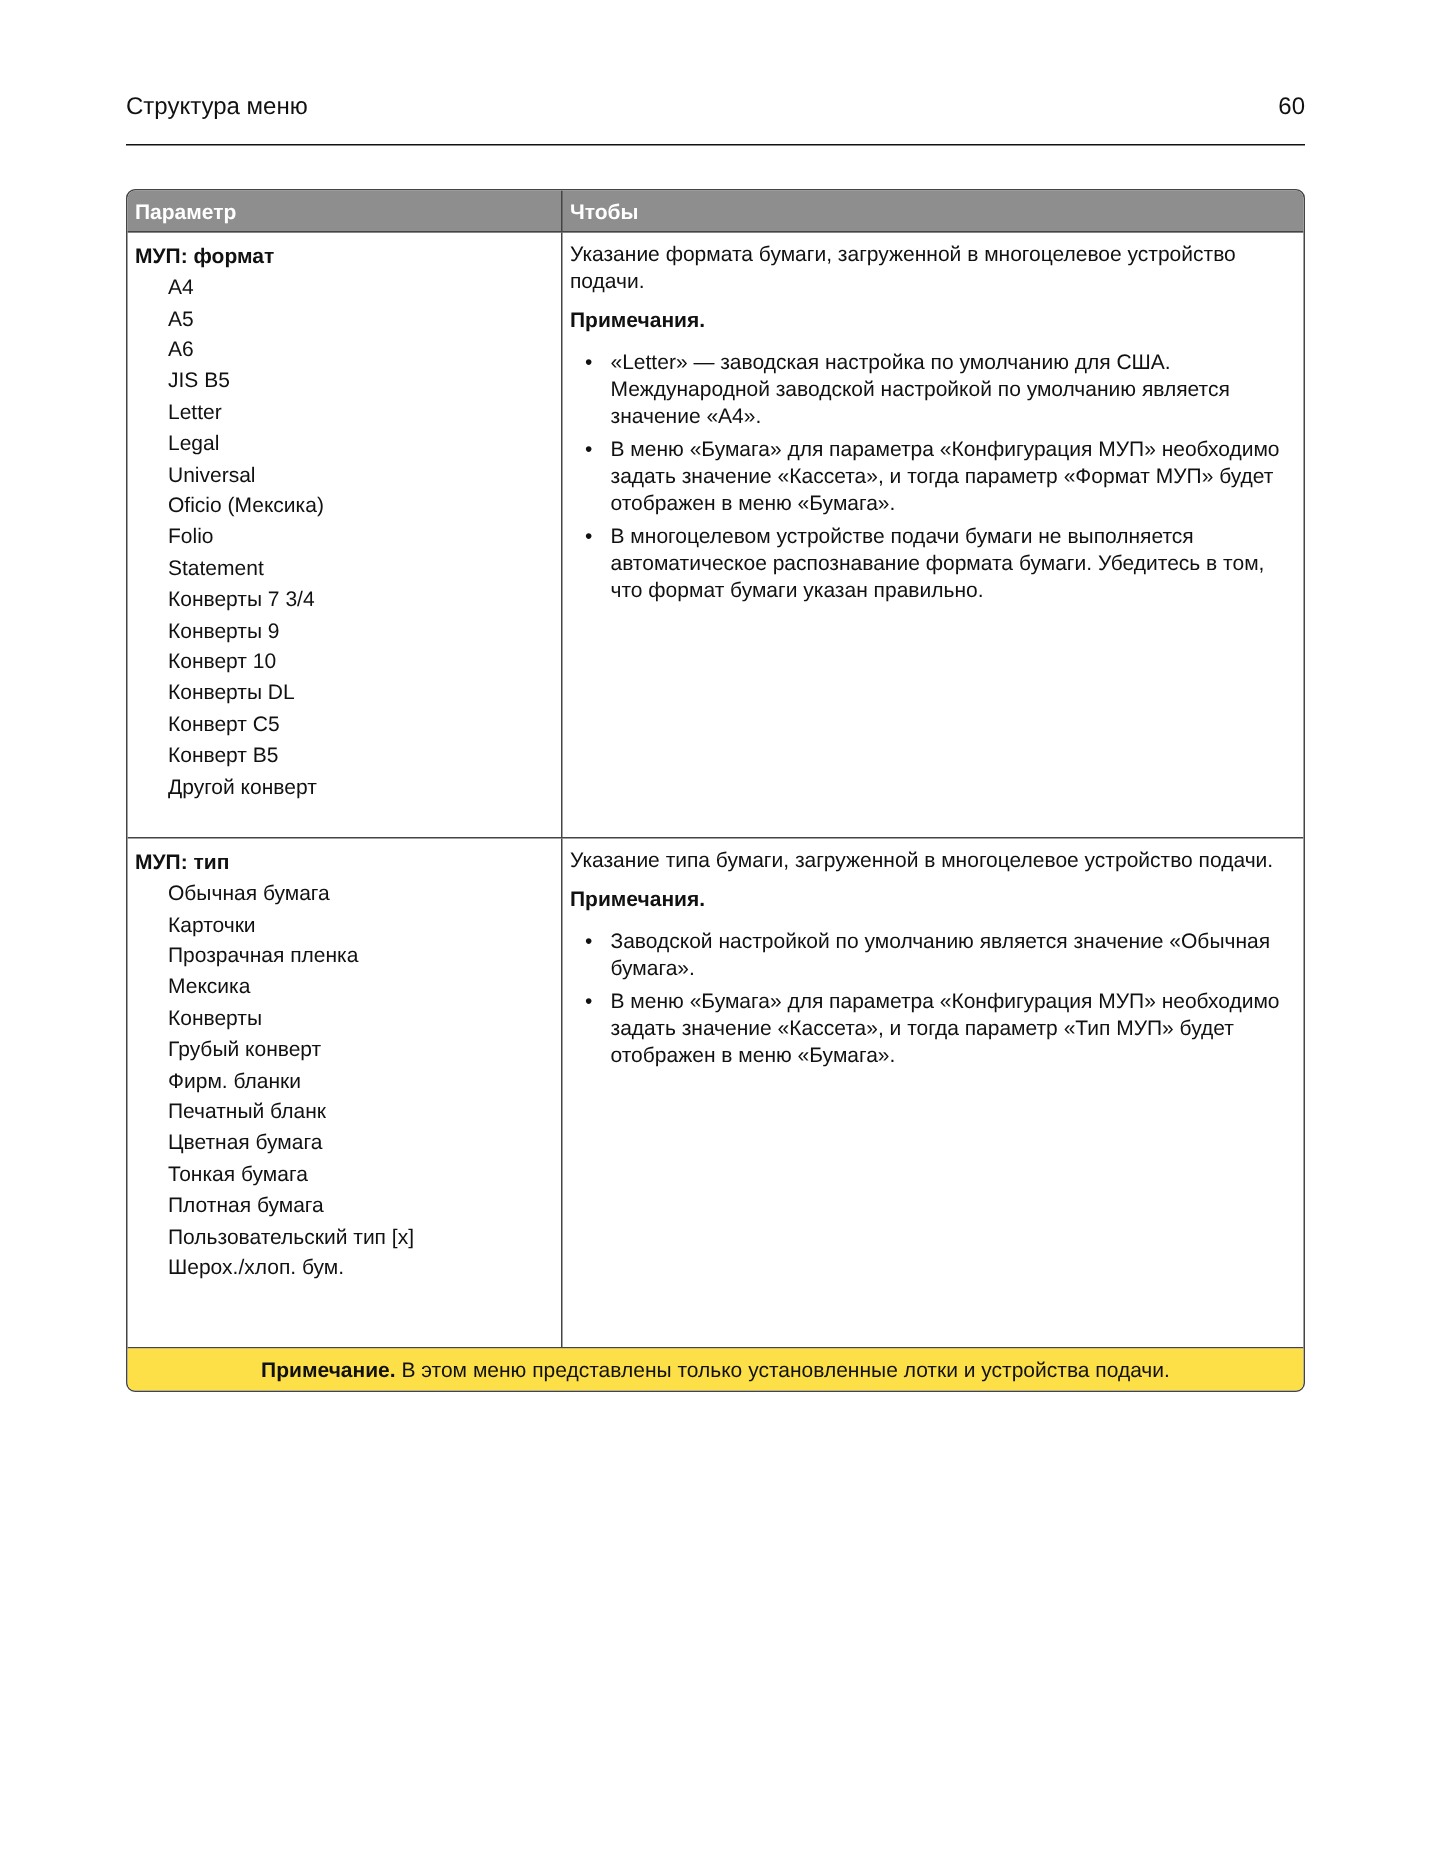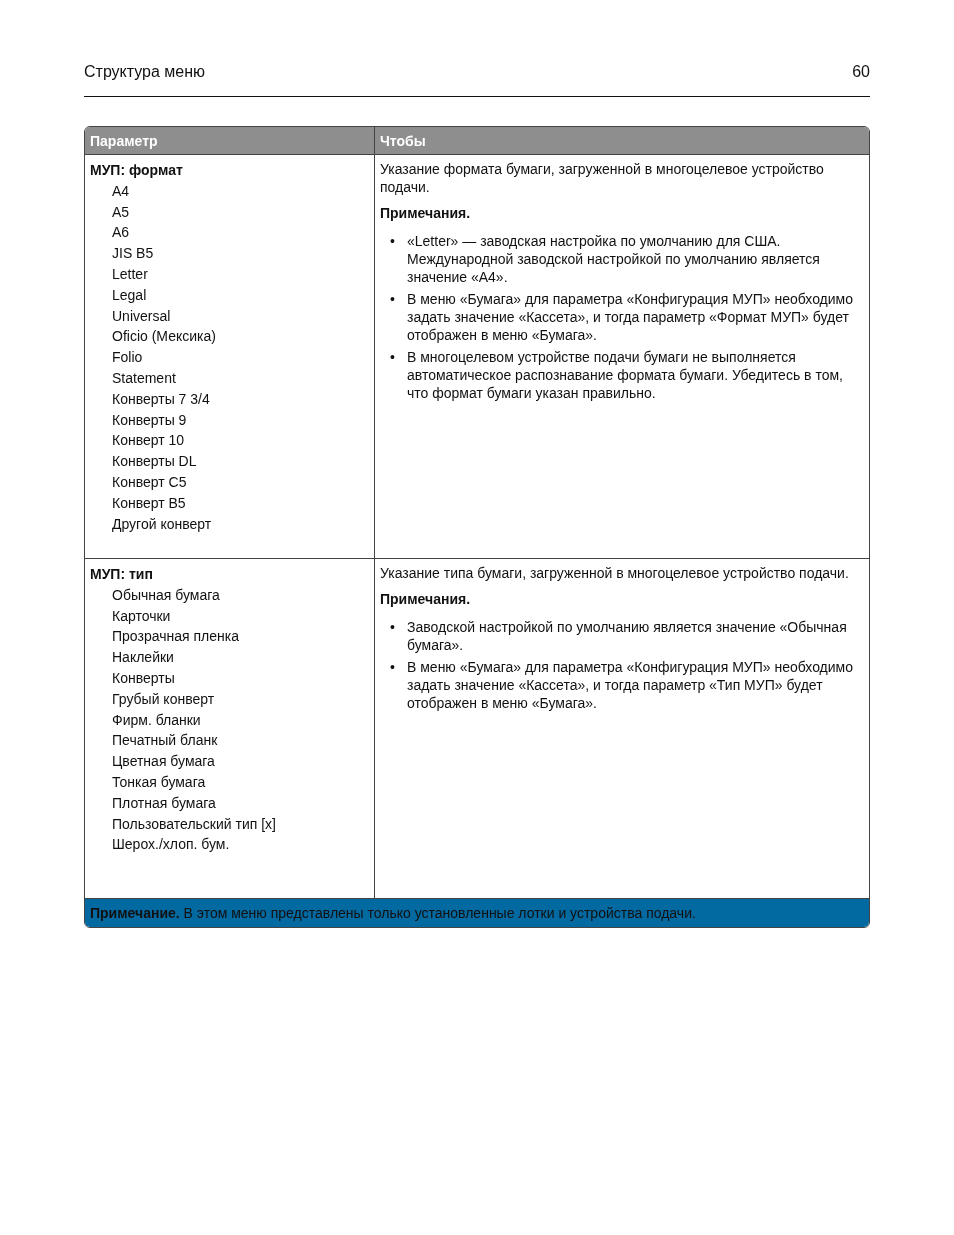--- a/index.html
+++ b/index.html
@@ -32,21 +32,21 @@
     .param-title { font-weight: bold; line-height: 20.8px; }
     .opt { padding-left: 22px; line-height: 20.8px; }
     .desc { line-height: 18px; margin: 0 0 8px 0; }
     .notes-title { font-weight: bold; line-height: 18px; margin: 0 0 10px 0; }
     ul.notes { margin: 0; padding: 0 0 0 27px; list-style: none; }
     ul.notes li { position: relative; line-height: 18px; margin-bottom: 4px; }
     ul.notes li .bullet { position: absolute; left: -17px; top: 0; }
     .row1 { height: 404px; box-sizing: border-box; }
     .row2 { height: 340px; box-sizing: border-box; }
     .footer-note {
-      background: #0369a1; padding: 6px 5px 5px 5px; line-height: 16px; height: 28px; box-sizing: border-box;
+      background: #fde047; padding: 6px 5px 5px 5px; line-height: 16px; height: 28px; box-sizing: border-box; text-align: center;
     }
     .footer-note b { font-weight: bold; }
   </style>
 </head>
 <body>
 
 <div class="page-header">
   <span>Структура меню</span>
   <span>60</span>
 </div>
@@ -91,21 +91,21 @@
     </div>
   </div>
 
   <div class="row row2">
     <div class="c1">
       <div class="param-title">МУП: тип</div>
       <div id="opts1">
           <div class="opt">Обычная бумага</div>
           <div class="opt">Карточки</div>
           <div class="opt">Прозрачная пленка</div>
-          <div class="opt">Наклейки</div>
+          <div class="opt">Мексика</div>
           <div class="opt">Конверты</div>
           <div class="opt">Грубый конверт</div>
           <div class="opt">Фирм. бланки</div>
           <div class="opt">Печатный бланк</div>
           <div class="opt">Цветная бумага</div>
           <div class="opt">Тонкая бумага</div>
           <div class="opt">Плотная бумага</div>
           <div class="opt">Пользовательский тип [x]</div>
           <div class="opt">Шерох./хлоп. бум.</div>
         </div>

